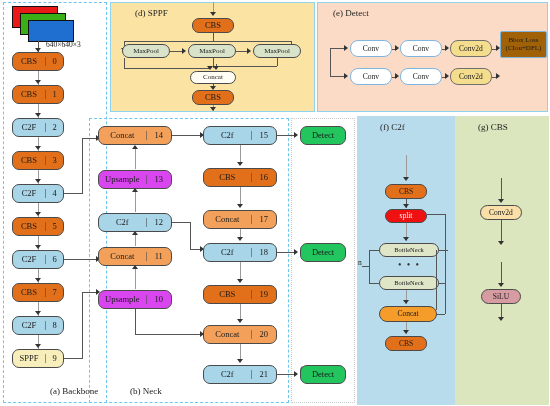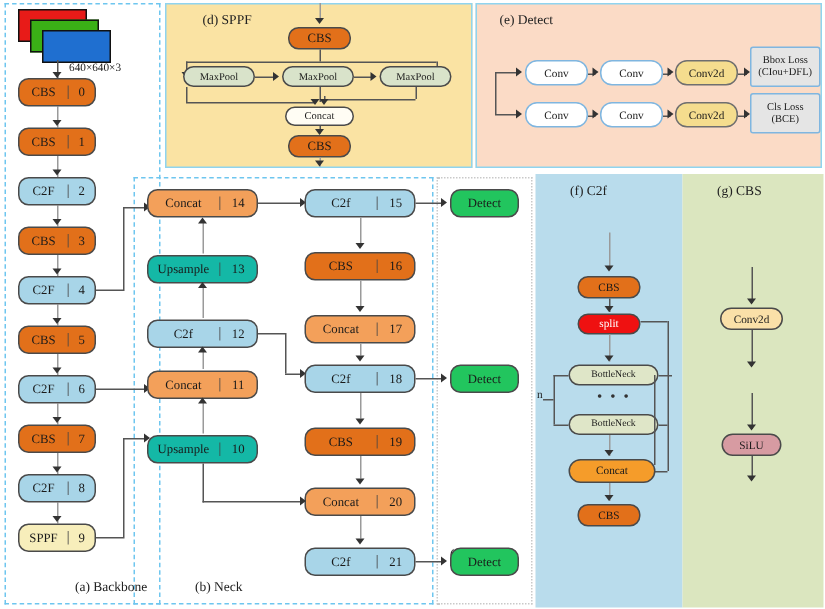--- a/index.html
+++ b/index.html
@@ -26,27 +26,27 @@
   .node{position:absolute;box-sizing:border-box;display:flex;align-items:center;
         justify-content:center;border:1px solid #4a4a4a;border-radius:7px;
         font-size:8.5px;line-height:1;white-space:nowrap;}
   .node .nm{flex:1;text-align:center;}
   .node .idx{width:34%;text-align:center;border-left:1px solid rgba(70,70,70,.55);}
   .n-cbs{background:#e2701a;}
   .n-c2f{background:#a8d5e8;}
   .n-sppf{background:#f7eebb;}
   .n-concat{background:#f3a05a;}
   .n-concat-d{background:#f59c2a;}
-  .n-ups{background:#14b8a6;}
+  .n-ups{background:#d946ef;}
   .n-detect{background:#22c55e;}
   .n-maxpool{background:#d9e3ca;border-radius:11px;}
   .n-white{background:#fffdf4;border-radius:11px;}
   .n-conv{background:#ffffff;border:1px solid #7fb6e0;border-radius:8px;}
   .n-conv2d{background:#f5dd8e;border:1px solid #6f6f6f;border-radius:8px;}
-  .n-loss{background:#e5e5e5;border:1px solid #7fb6e0;border-radius:2px;
+  .n-loss{background:#a16207;border:1px solid #7fb6e0;border-radius:2px;
           flex-direction:column;line-height:1.12;}
   .n-split{background:#ef1111;color:#fff;border-radius:9px;}
   .n-bn{background:#e9e9e9;border-radius:9px;}
   .n-silu{background:#d79ba2;border-radius:9px;}
   .n-conv2dy{background:#fae0a8;border-radius:9px;}
   .n-bneck{background:#dfe6c8;border-radius:9px;}
   .plain{display:flex;align-items:center;justify-content:center;}
 
   
   .ln{position:absolute;background:#555;}
@@ -355,24 +355,20 @@
   <div class="arw arw-r" style="left:395px;top:73.3px;"></div>
   <div class="ln lnh" style="left:442px;top:76.5px;width:5px;"></div>
   <div class="arw arw-r" style="left:445px;top:73.3px;"></div>
   <div class="ln lnh" style="left:492px;top:76.5px;width:6px;"></div>
   <div class="arw arw-r" style="left:496px;top:73.3px;"></div>
 
   <div class="node n-loss" style="left:500px;top:31px;width:47px;height:27px;font-size:7px;">
     <span>Bbox Loss</span>
     <span>(CIou+DFL)</span>
     </div>
-  <div class="node n-loss" style="left:500px;top:62px;width:47px;height:27px;font-size:7px;">
-    <span>Cls Loss</span>
-    <span>(BCE)</span>
-    </div>
 
   <div class="ln lnv ln-g" style="left:406px;top:155px;height:24px;"></div>
   <div class="arw arw-d" style="left:402.8px;top:177px;"></div>
   <div class="node n-cbs plain" style="left:385px;top:184px;width:42px;height:15px;border-radius:7px;font-size:7.5px;">
     <span>CBS</span>
     </div>
   <div class="ln lnv" style="left:406px;top:199px;height:9px;"></div>
   <div class="arw arw-d" style="left:402.8px;top:204px;"></div>
   <div class="node n-split plain" style="left:385px;top:209px;width:42px;height:14px;font-size:7.5px;">
     <span>split</span>

